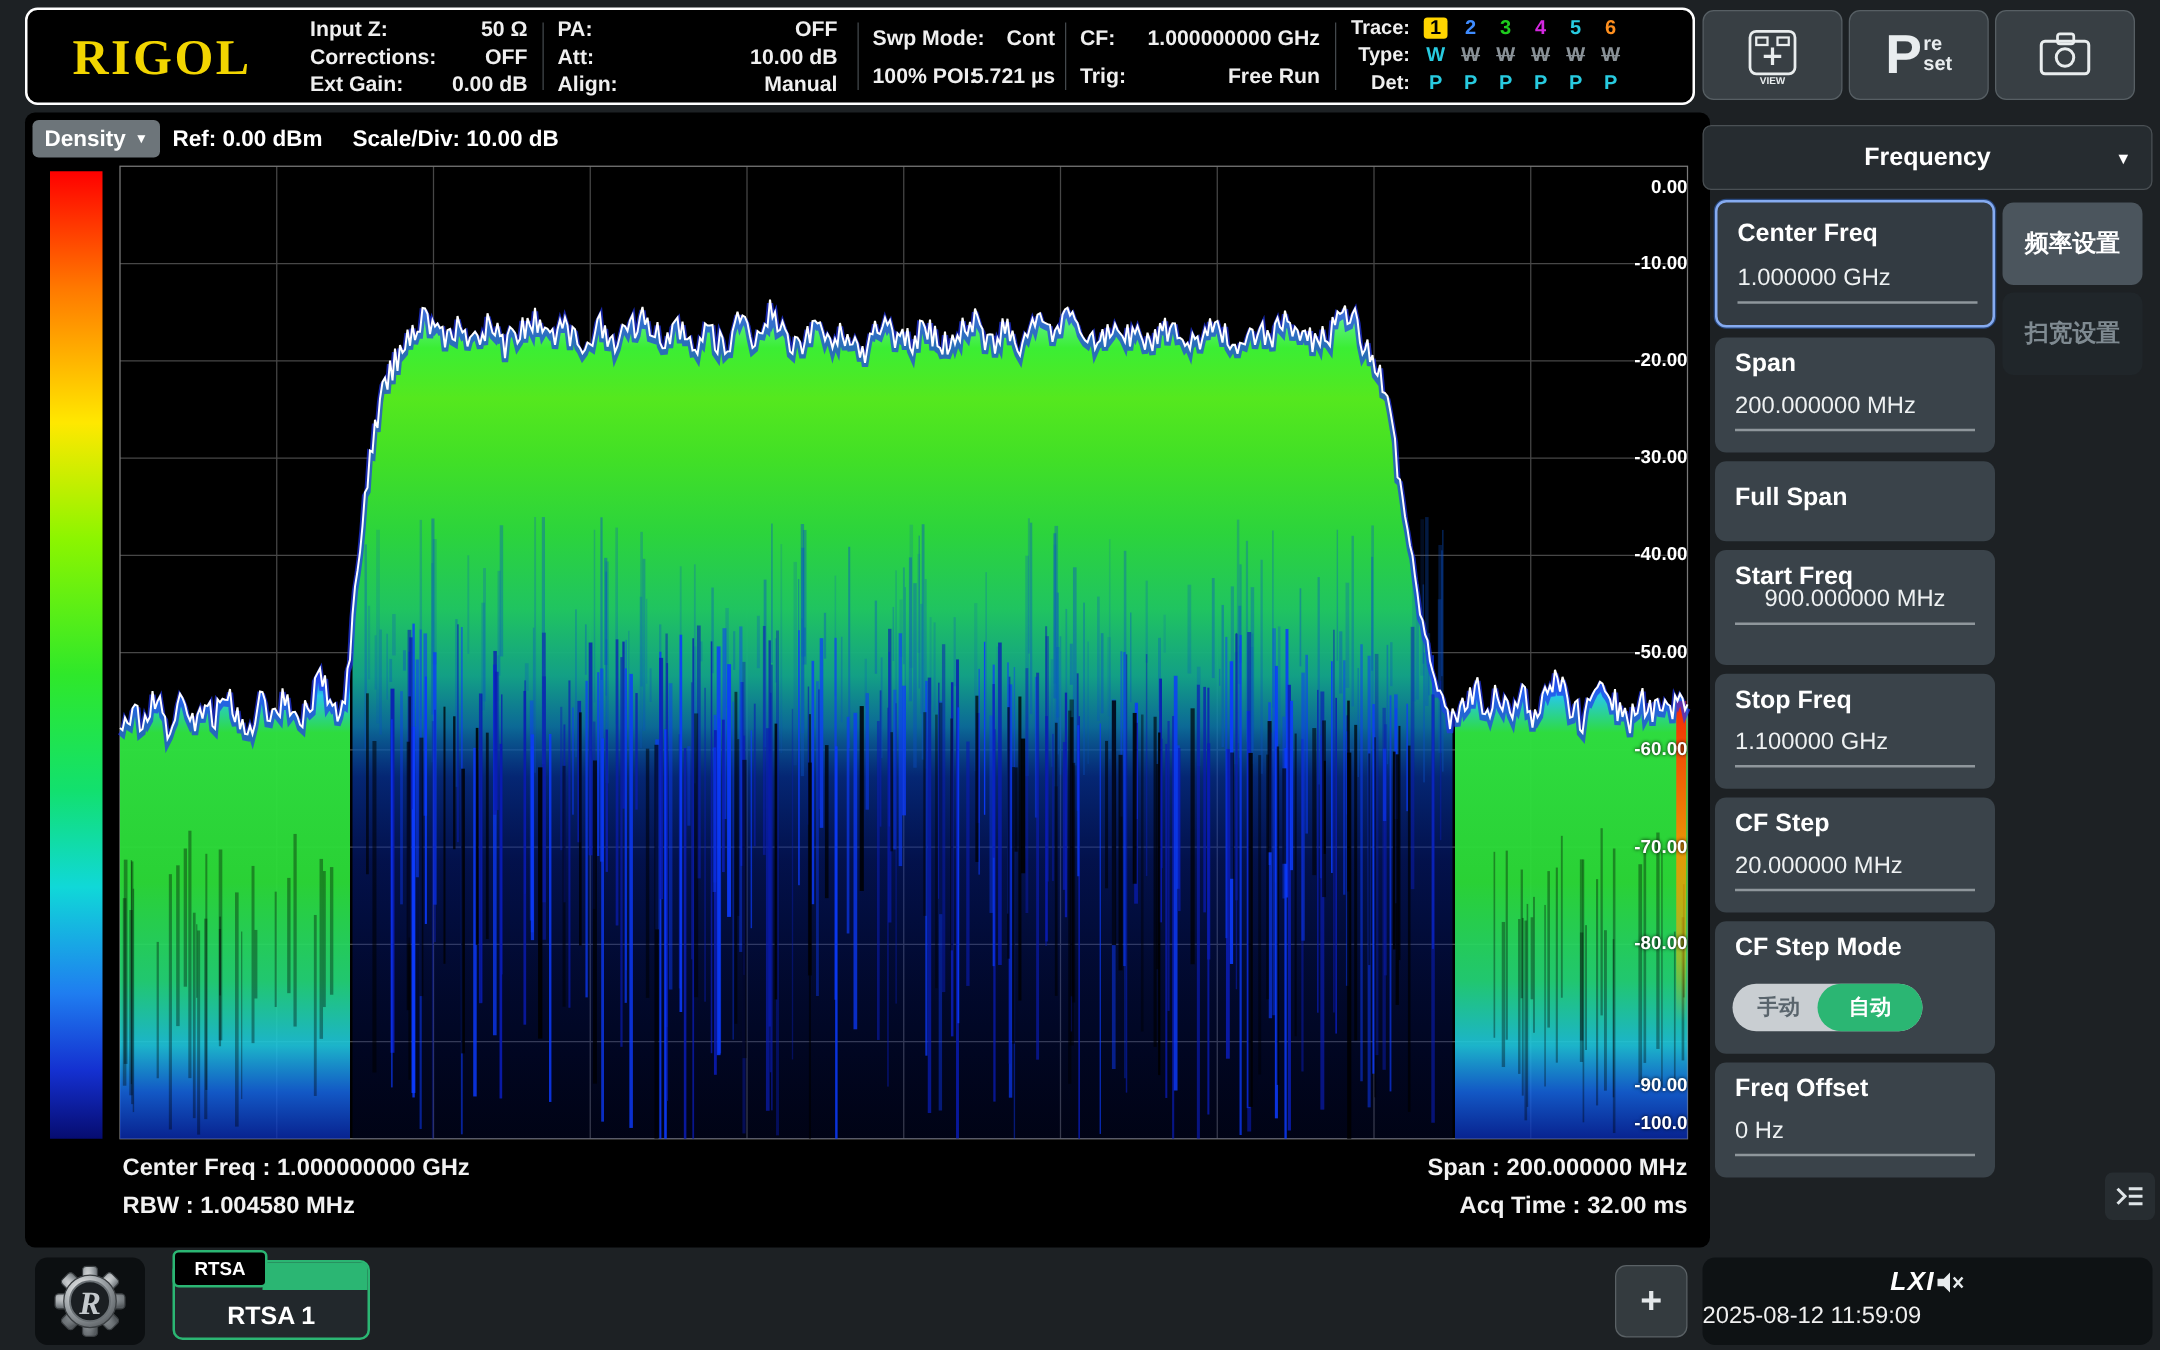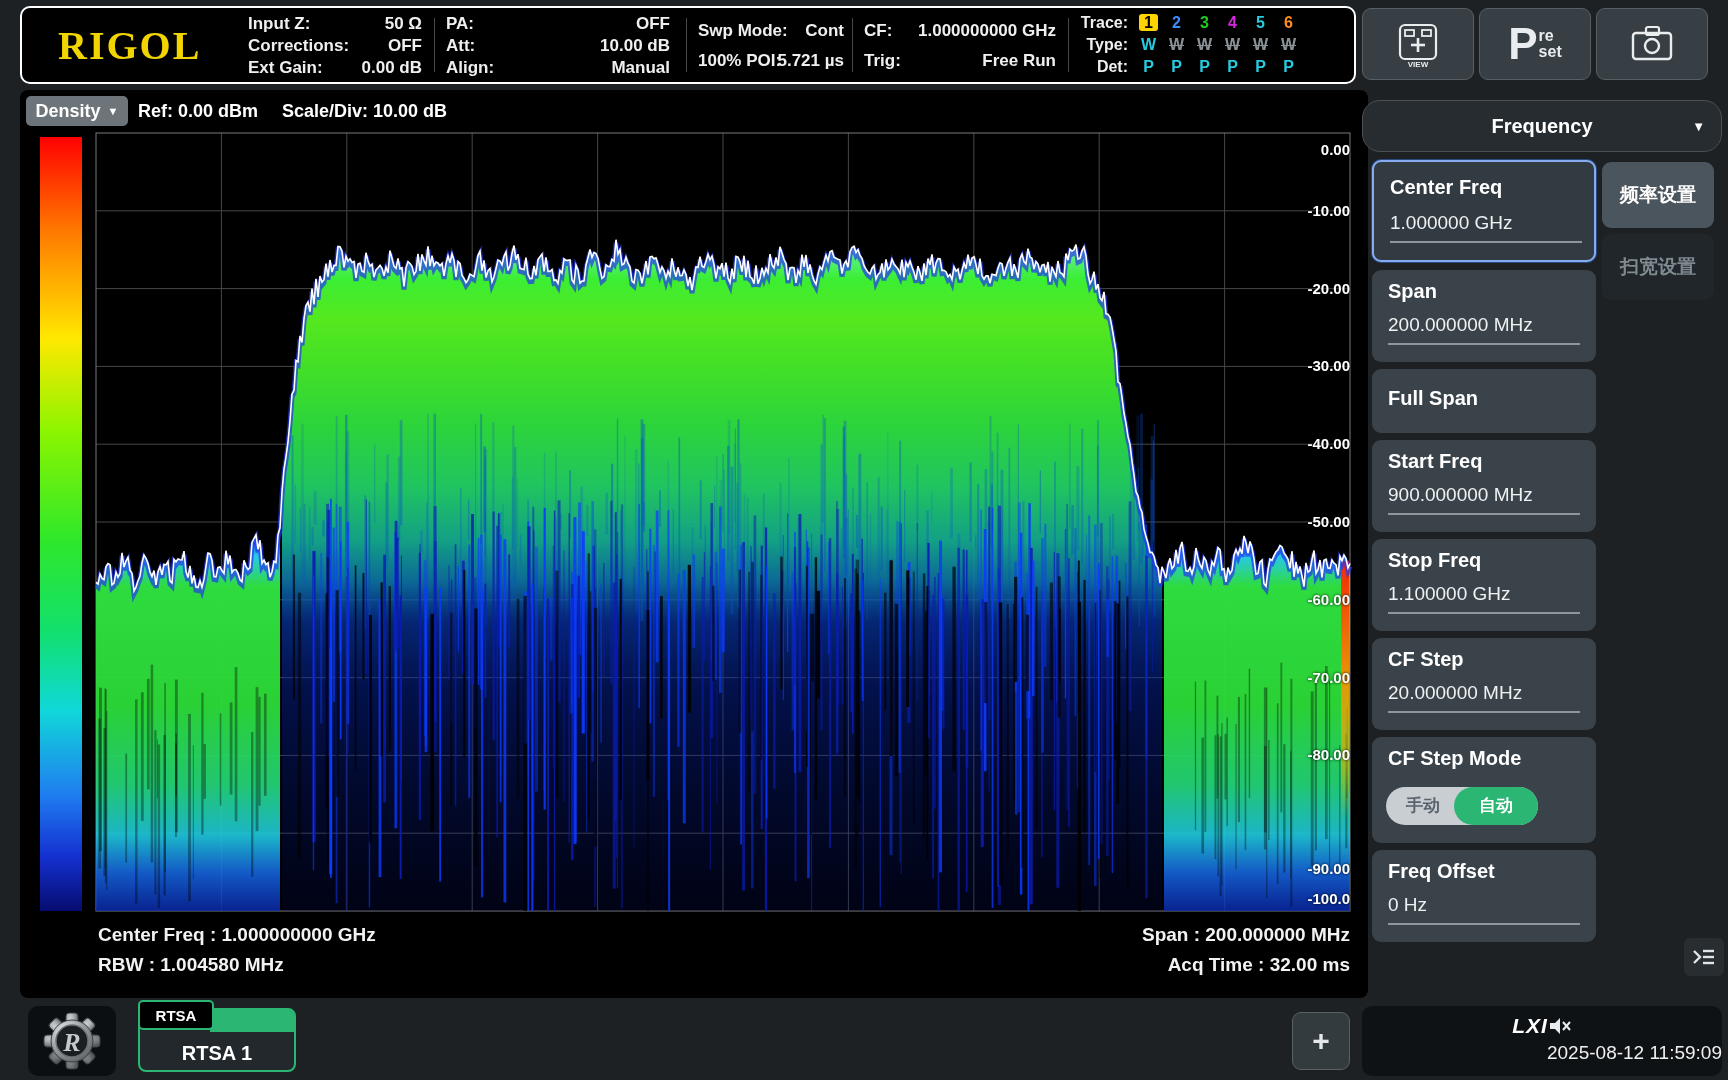--- a/index.html
+++ b/index.html
@@ -33,21 +33,21 @@
   .densbtn{position:absolute;left:6px;top:6px;width:102px;height:30px;background:#6d757a;border-radius:5px;color:#fff;font-weight:bold;font-size:18px;display:flex;align-items:center;justify-content:center;gap:7px;cursor:pointer;z-index:6;}
   .densbtn .caret{font-size:11px;}
   .hdrtxt{position:absolute;top:11px;font-size:18px;font-weight:bold;color:#fff;z-index:6;}
   .colorbar{position:absolute;left:20px;top:47px;width:42px;height:774px;z-index:4;
     background:linear-gradient(to bottom,#ff0000 0%,#ff7800 12%,#ffe800 26%,#8cf500 38%,#2fe82a 52%,#12e06e 64%,#10d8d8 74%,#1f7df0 85%,#1430d0 93%,#060c70 100%);}
   #spec{position:absolute;left:0;top:0;z-index:2;}
   .ytick{position:absolute;right:18px;width:80px;text-align:right;font-size:15px;font-weight:bold;color:#fff;line-height:18px;z-index:5;text-shadow:0 0 3px #000;}
   .foot{position:absolute;font-size:19px;font-weight:bold;color:#f2f2f2;z-index:5;white-space:nowrap;}
   .foot.r{right:18px;text-align:right;}
   
-  .side-hdr{position:absolute;left:1362px;top:100px;width:360px;height:52px;background:#262c30;border:1px solid #4a5054;border-radius:18px;box-sizing:border-box;display:flex;align-items:center;justify-content:center;font-size:20px;font-weight:bold;cursor:pointer;}
+  .side-hdr{position:absolute;left:1362px;top:100px;width:360px;height:52px;background:#262c30;border:1px solid #4a5054;border-radius:7px;box-sizing:border-box;display:flex;align-items:center;justify-content:center;font-size:20px;font-weight:bold;cursor:pointer;}
   .side-hdr .caret{position:absolute;right:16px;font-size:13px;}
   .cn-tab{position:absolute;left:1602px;width:112px;height:66px;border-radius:9px;display:flex;align-items:center;justify-content:center;font-size:19px;font-weight:bold;cursor:pointer;}
   .cn-tab.active{background:#4b555d;color:#fff;}
   .cn-tab.inactive{background:#20262a;color:#7f8a91;}
   .menu-item{position:absolute;left:1372px;width:224px;background:#3a434a;border-radius:9px;box-sizing:border-box;cursor:pointer;}
   .menu-item.selected{border:2px solid #86abf0;background:#333b42;box-shadow:0 0 0 1px #2a4a80;}
   .mi-label{position:absolute;left:16px;font-size:20px;font-weight:bold;color:#fff;white-space:nowrap;}
   .mi-val{position:absolute;left:16px;width:192px;font-size:19px;color:#eef1f2;padding-bottom:7px;border-bottom:2px solid #8f979c;white-space:nowrap;}
   .pill{position:absolute;left:14px;width:152px;height:38px;background:#c9ced2;border-radius:19px;cursor:pointer;}
   .pill .opt-off{position:absolute;left:0;width:74px;height:38px;line-height:38px;text-align:center;color:#59646c;font-size:17px;font-weight:bold;}
@@ -56,21 +56,21 @@
   
   .gear-btn{position:absolute;left:28px;top:1006px;width:88px;height:70px;background:#0c0f11;border-radius:10px;display:flex;align-items:center;justify-content:center;cursor:pointer;}
   .rtsa-tab{position:absolute;left:138px;top:1008px;width:158px;height:64px;border:2px solid #2bb673;border-radius:8px;background:#22282c;box-sizing:border-box;cursor:pointer;}
   .rtsa-strip{position:absolute;left:70px;top:0;right:0;height:22px;background:#2bb673;border-radius:0 5px 0 0;}
   .rtsa-badge{position:absolute;left:-2px;top:-10px;width:76px;height:30px;background:#000;border:2px solid #2bb673;border-radius:5px;box-sizing:border-box;display:flex;align-items:center;justify-content:center;font-size:15px;font-weight:bold;color:#fff;}
   .rtsa-name{position:absolute;left:0;right:0;top:26px;bottom:0;display:flex;align-items:center;justify-content:center;font-size:20px;font-weight:bold;color:#fff;}
   .plus-btn{position:absolute;left:1292px;top:1012px;width:56px;height:56px;background:#343b3f;border:1px solid #5a6165;border-radius:9px;display:flex;align-items:center;justify-content:center;font-size:30px;font-weight:bold;color:#e4e8ea;cursor:pointer;}
   .status-panel{position:absolute;left:1362px;top:1006px;width:360px;height:70px;background:#0e1214;border-radius:10px;cursor:pointer;}
   .lxi-row{position:absolute;left:0;right:0;top:8px;height:24px;display:flex;align-items:center;justify-content:center;}
   .lxi-txt{font-size:21px;font-weight:bold;font-style:italic;color:#fff;letter-spacing:1px;}
-  .dt-row{position:absolute;left:0;right:0;top:36px;height:24px;text-align:right;font-size:19px;color:#f0f0f0;}
+  .dt-row{position:absolute;left:0;right:0;top:36px;height:24px;text-align:left;font-size:19px;color:#f0f0f0;}
 </style>
 </head>
 <body>
 
 <div>
   <div class="info-panel">
     <div class="logo">RIGOL</div>
 
     <div class="grp" style="left:226px;width:174px;">
       <div class="tb-row" style="top:5px;">
@@ -784,21 +784,21 @@
 </div>
 <div class="menu-item" style="top:270px;height:92px;">
   <div class="mi-label" style="top:10px;">Span</div>
   <div class="mi-val" style="top:44px;">200.000000 MHz</div>
 </div>
 <div class="menu-item" style="top:369px;height:64px;">
   <div class="mi-label" style="top:18px;">Full Span</div>
 </div>
 <div class="menu-item" style="top:440px;height:92px;">
   <div class="mi-label" style="top:10px;">Start Freq</div>
-  <div class="mi-val" style="top:44px;">900.000000 MHz</div>
+  <div class="mi-val" style="top:29px;text-align:center;">900.000000 MHz</div>
 </div>
 <div class="menu-item" style="top:539px;height:92px;">
   <div class="mi-label" style="top:10px;">Stop Freq</div>
   <div class="mi-val" style="top:44px;">1.100000 GHz</div>
 </div>
 <div class="menu-item" style="top:638px;height:92px;">
   <div class="mi-label" style="top:10px;">CF Step</div>
   <div class="mi-val" style="top:44px;">20.000000 MHz</div>
 </div>
 <div class="menu-item" style="top:737px;height:106px;">

